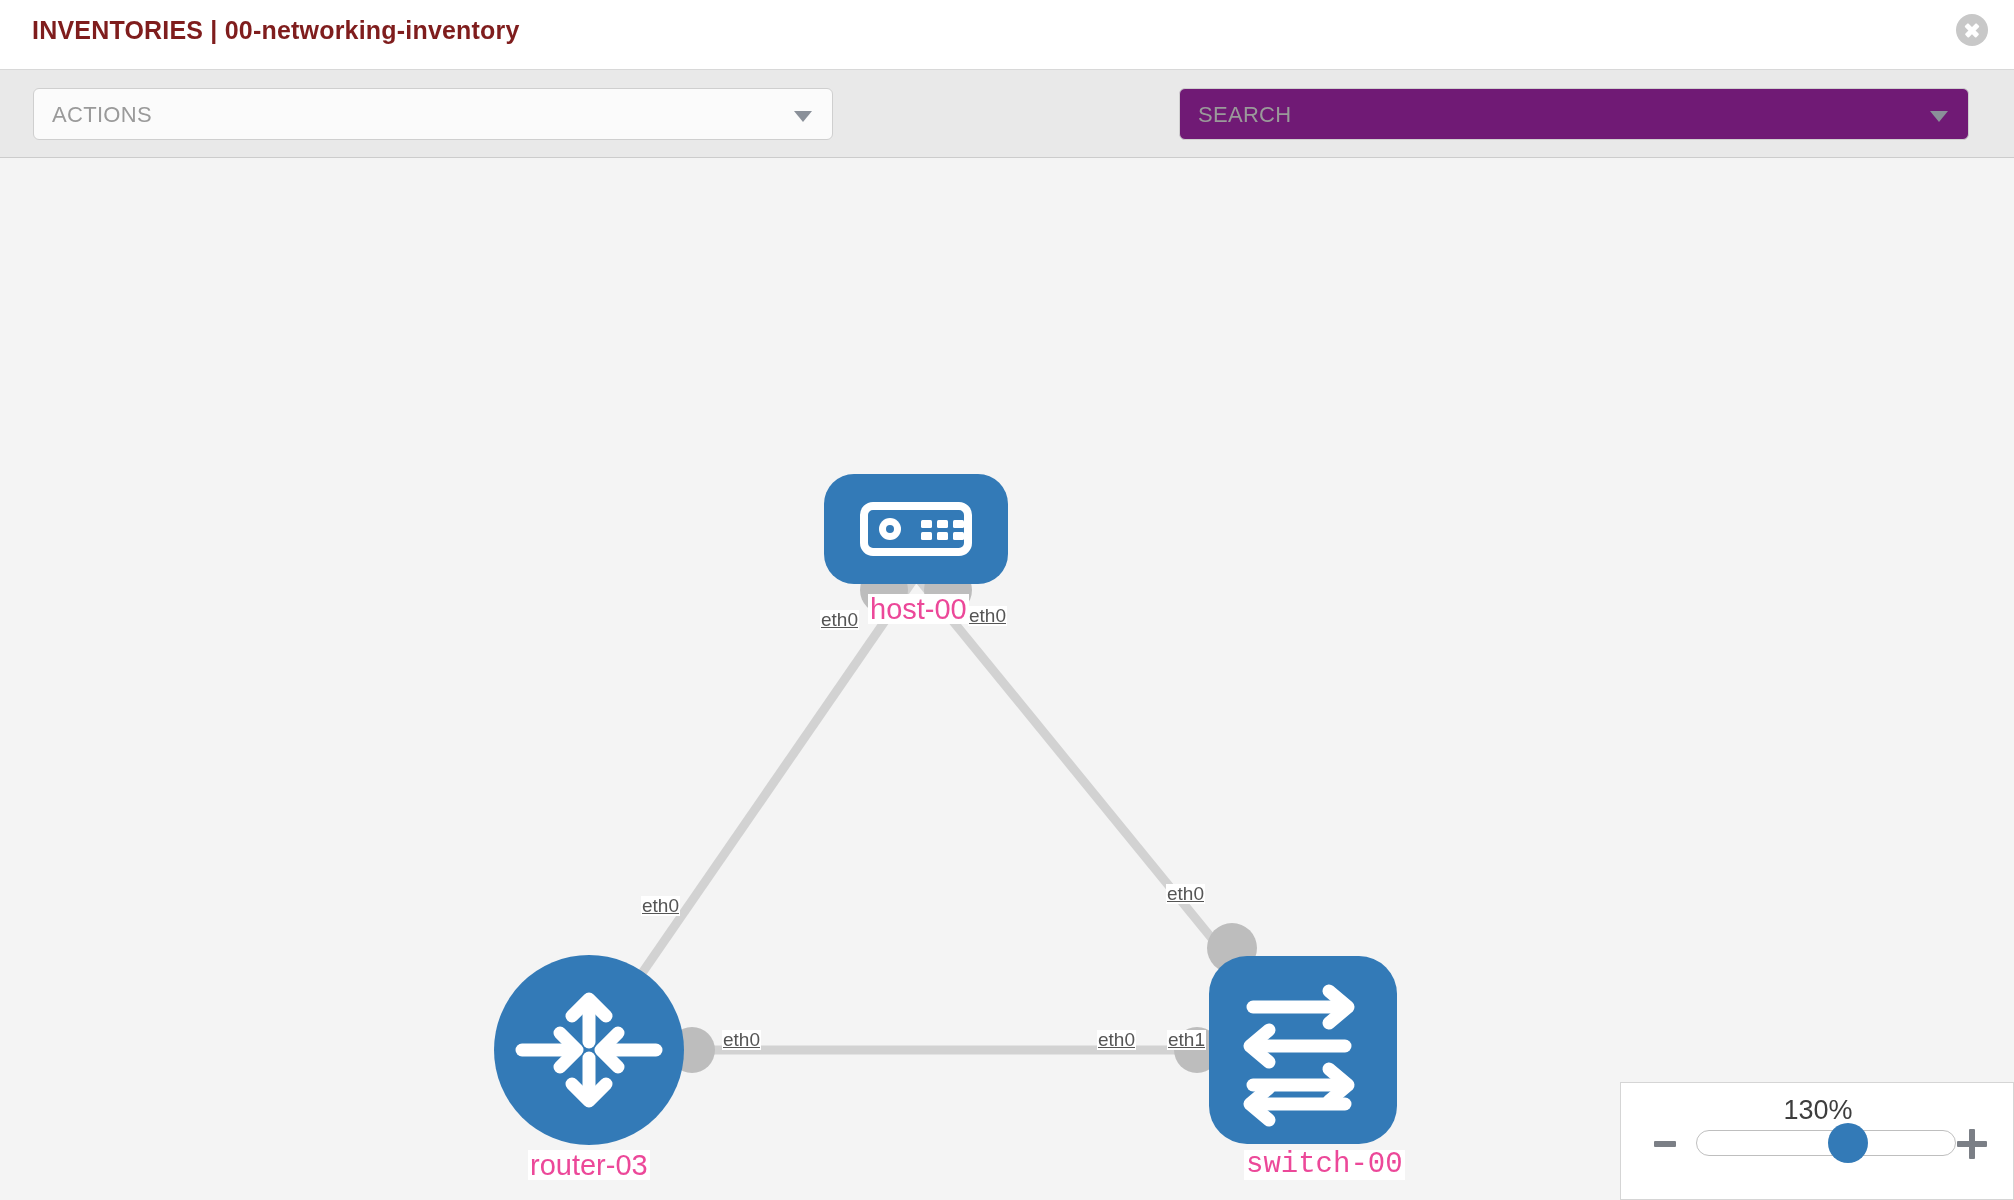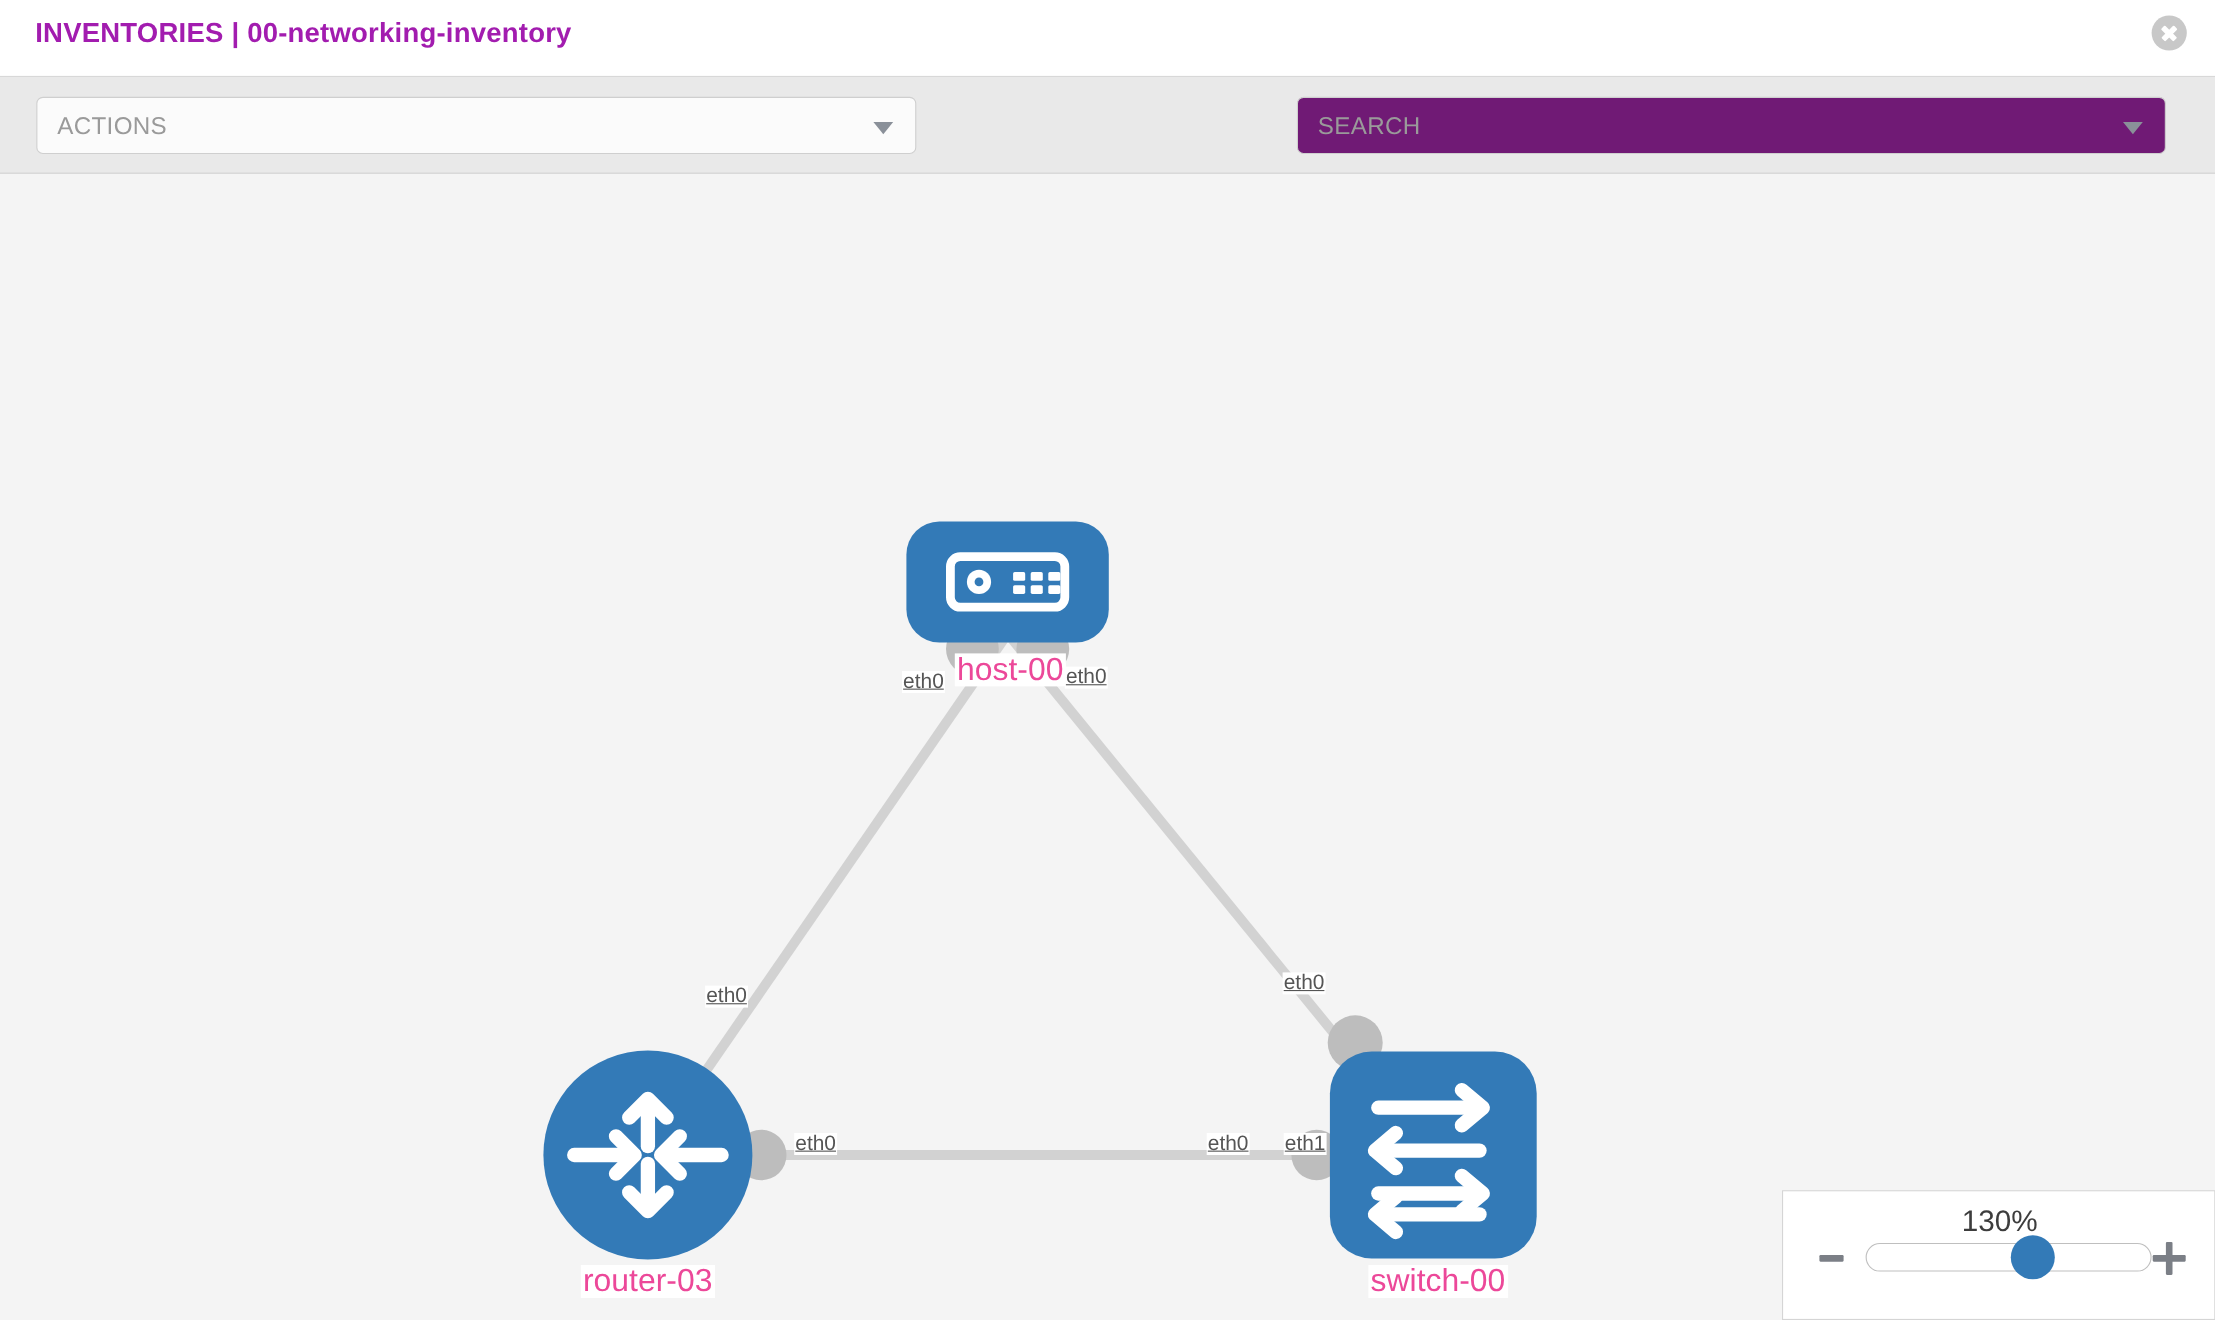--- a/index.html
+++ b/index.html
@@ -24,21 +24,21 @@
     background: #ffffff;
     border-bottom: 1px solid #d8d8d8;
     box-sizing: border-box;
   }
   .page-title {
     position: absolute;
     left: 32px;
     top: 16px;
     font-size: 25px;
     font-weight: bold;
-    color: #a21caf;
+    color: #7f1d1d;
     letter-spacing: 0.2px;
     white-space: nowrap;
   }
   .close-btn {
     position: absolute;
     right: 26px;
     top: 14px;
     width: 32px;
     height: 32px;
     border-radius: 50%;
@@ -362,21 +362,21 @@
   <div class="iface-label" style="left:641px; top:738px;">eth0</div>
 
   <div class="iface-label" style="left:1166px; top:726px;">eth0</div>
 
   <div class="iface-label" style="left:722px; top:872px;">eth0</div>
 
   <div class="iface-label" style="left:1097px; top:872px;">eth0</div>
   <div class="iface-label" style="left:1167px; top:872px;text-align:right;">eth1</div>
 
   <div class="node-label big" style="left:528px; top:992px;">router-03</div>
-  <div class="node-label big" style="left:1244px; top:992px;">switch-00</div>
+  <div class="node-label big" style="left:1244px; top:992px;font-family:Liberation Mono, monospace;">switch-00</div>
 
 </div>
 
 <div class="zoom-panel">
   <div class="zoom-value">130%</div>
   <div class="zoom-minus"></div>
   <div class="zoom-track"></div>
   <div class="zoom-thumb" id="zoom-thumb" style="left: 207px;"></div>
   <div class="zoom-plus"></div>
 </div>

